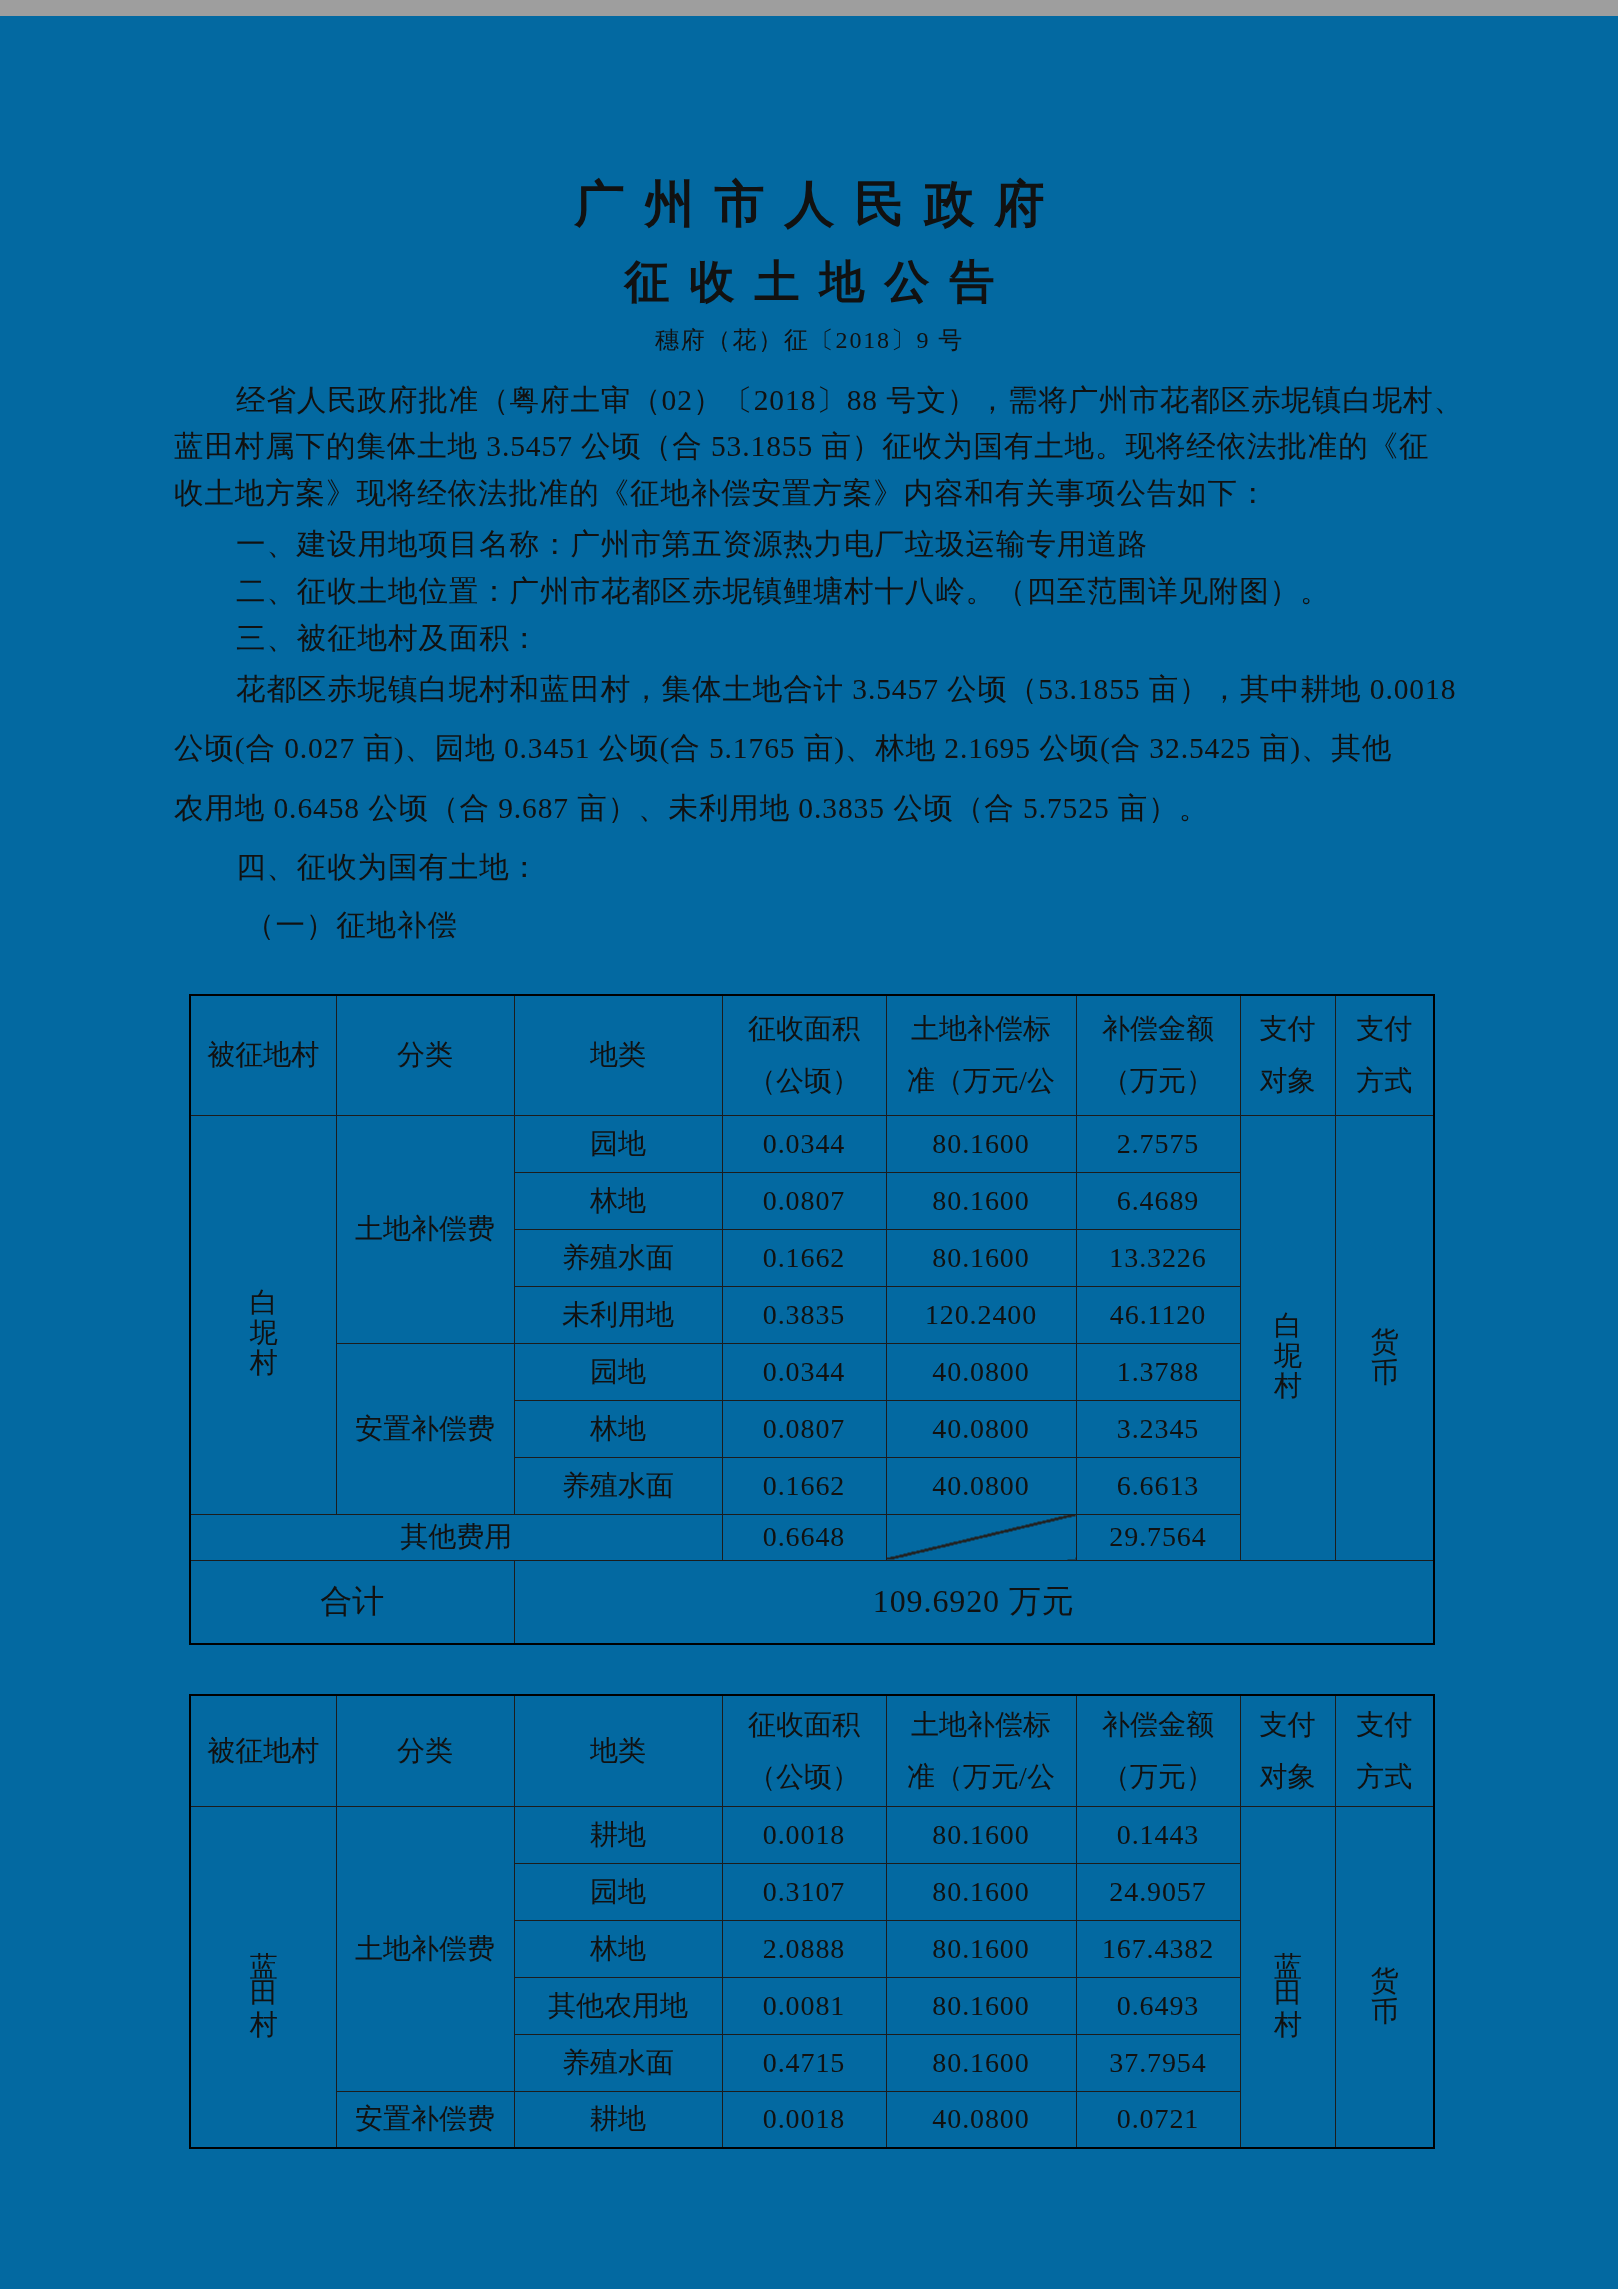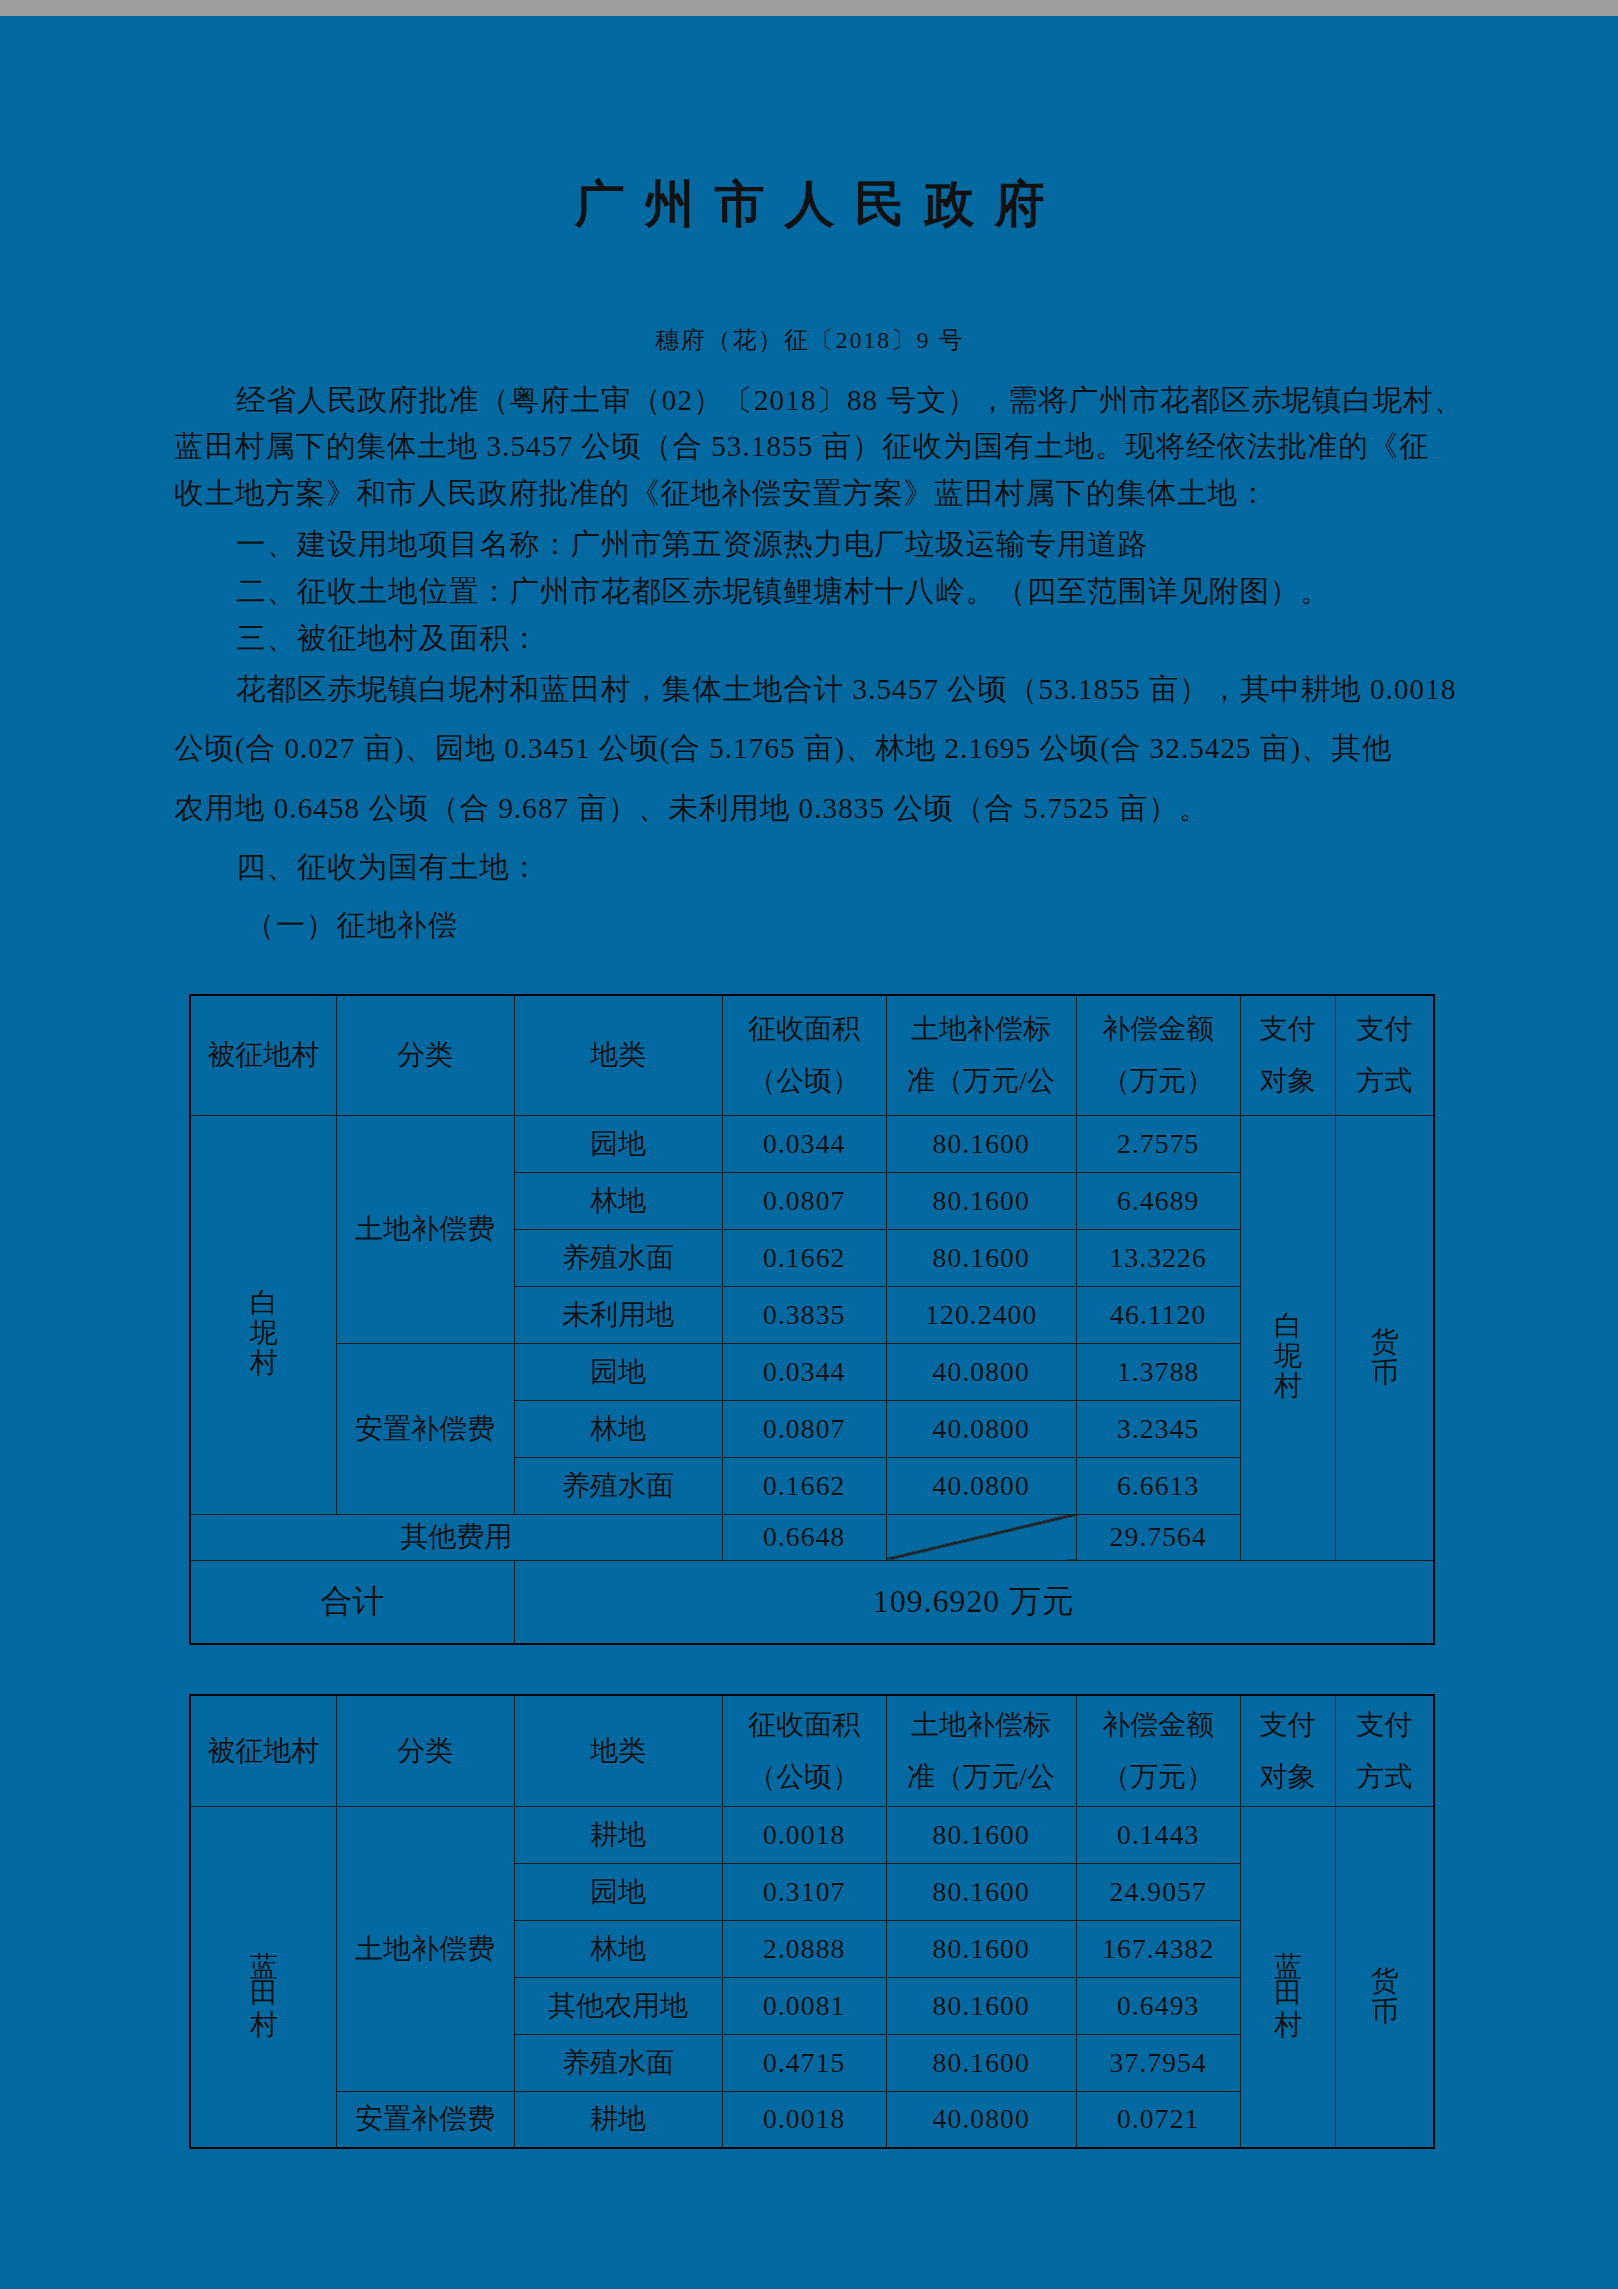--- a/index.html
+++ b/index.html
@@ -95,25 +95,26 @@
       transparent calc(50% + 1.4px));
   }
   .num { letter-spacing:0.9px; }
 </style>
 </head>
 <body>
 
 <div class="page">
 
   <div class="doc-title">广州市人民政府</div>
+  <div class="doc-subtitle">征收土地公告</div>
   <div class="doc-number">穗府（花）征〔2018〕9 号</div>
 
   <div class="bline indent t0">经省人民政府批准（粤府土审（02）〔2018〕88 号文），需将广州市花都区赤坭镇白坭村、</div>
   <div class="bline t1">蓝田村属下的集体土地 3.5457 公顷（合 53.1855 亩）征收为国有土地。现将经依法批准的《征</div>
-  <div class="bline t2">收土地方案》和市人民政府批准的《征地补偿安置方案》蓝田村属下的集体土地：</div>
+  <div class="bline t2">收土地方案》现将经依法批准的《征地补偿安置方案》内容和有关事项公告如下：</div>
   <div class="bline indent t3">一、建设用地项目名称：广州市第五资源热力电厂垃圾运输专用道路</div>
   <div class="bline indent t4">二、征收土地位置：广州市花都区赤坭镇鲤塘村十八岭。（四至范围详见附图）。</div>
   <div class="bline indent t5">三、被征地村及面积：</div>
   <div class="bline indent t6">花都区赤坭镇白坭村和蓝田村，集体土地合计 3.5457 公顷（53.1855 亩），其中耕地 0.0018</div>
   <div class="bline t7">公顷(合 0.027 亩)、园地 0.3451 公顷(合 5.1765 亩)、林地 2.1695 公顷(合 32.5425 亩)、其他</div>
   <div class="bline t8">农用地 0.6458 公顷（合 9.687 亩）、未利用地 0.3835 公顷（合 5.7525 亩）。</div>
   <div class="bline indent t9">四、征收为国有土地：</div>
   <div class="bline indent2 t10">（一）征地补偿</div>
 
   <table class="comp" id="table1">

